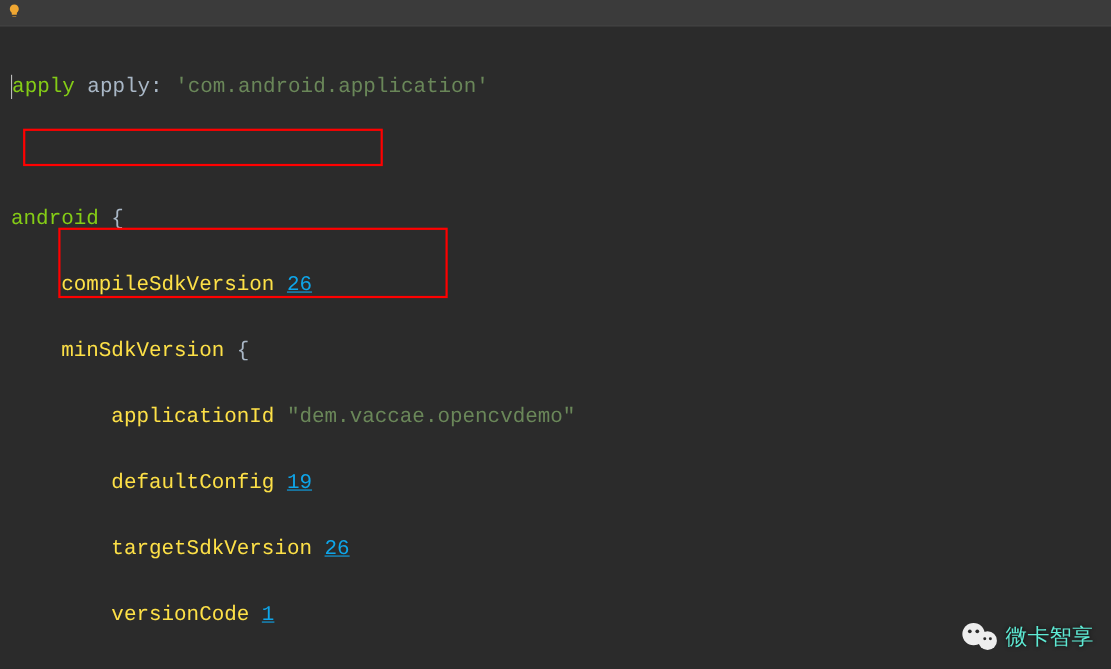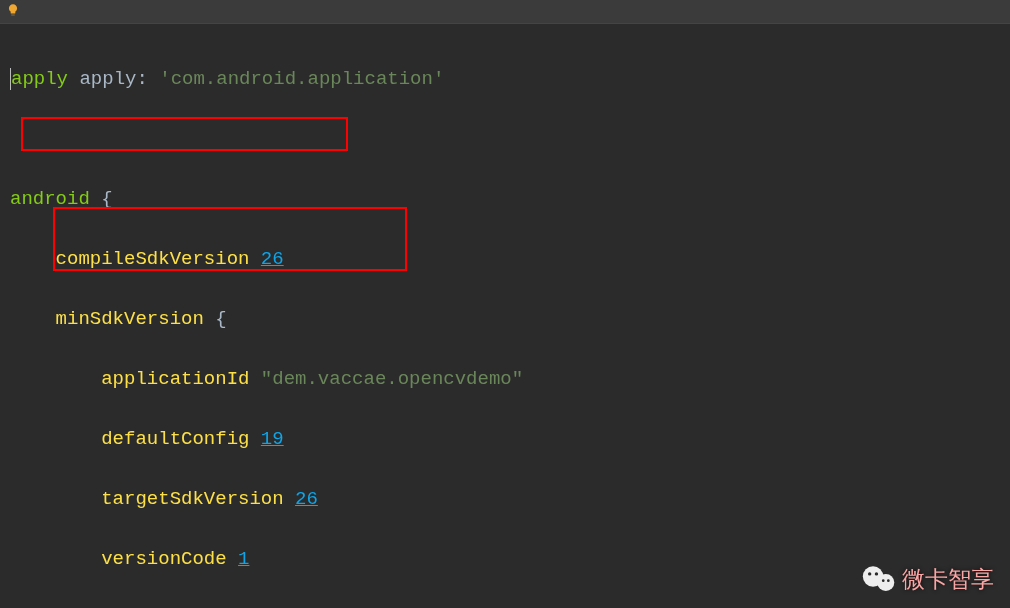--- a/index.html
+++ b/index.html
@@ -55,23 +55,23 @@
     border: 2px solid #ff0000;
     pointer-events: none;
   }
   .watermark {
     position: absolute;
     right: 16px;
     bottom: 14px;
     display: flex;
     align-items: center;
     gap: 6px;
-    color: #fca5a5;
+    color: #5eead4;
     font-family: "Microsoft YaHei", "PingFang SC", sans-serif;
-    font-size: 23px;
+    font-size: 20px;
     font-weight: 500;
     text-shadow: 0 0 4px rgba(0,0,0,.8);
     justify-content: space-between;
   }
   .wm-icon { width: 34px; height: 30px; }
 </style>
 </head>
 <body>
 
 <div class="editor">

